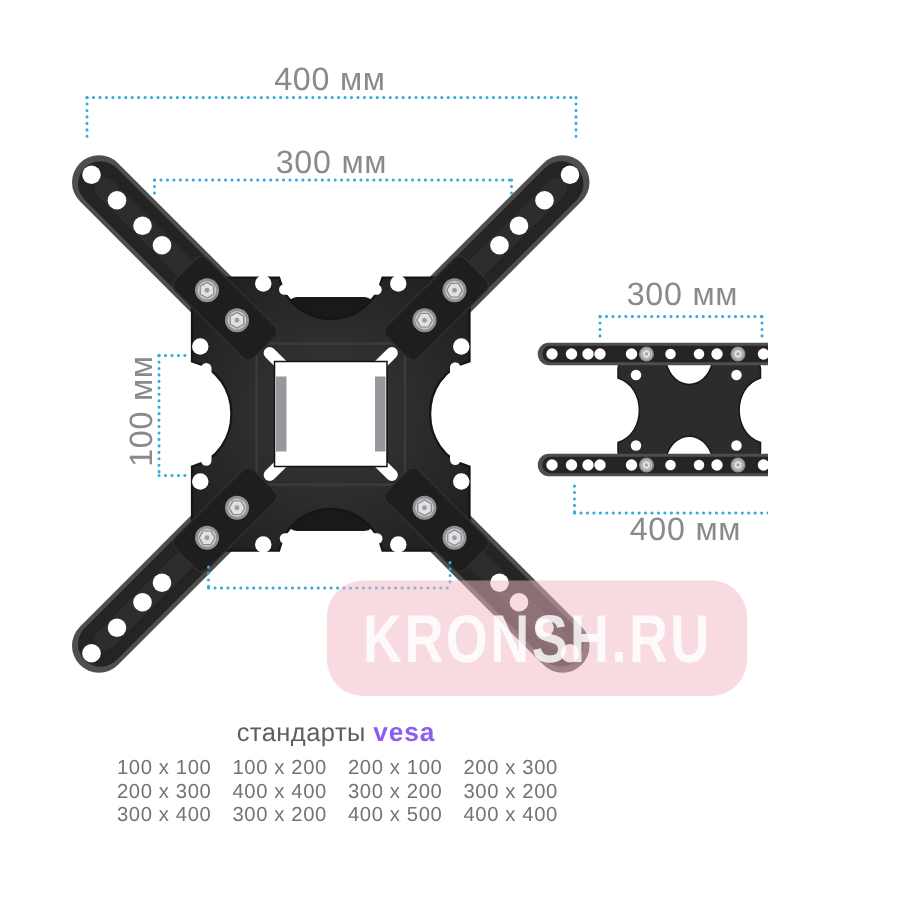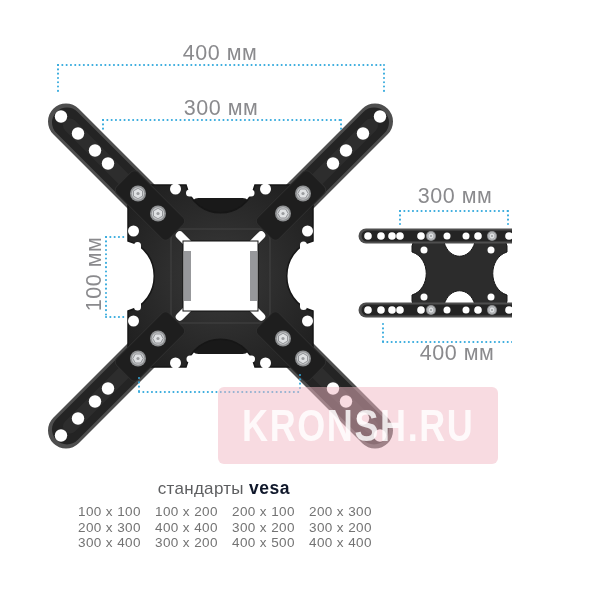--- a/index.html
+++ b/index.html
@@ -3,27 +3,27 @@
 <meta charset="utf-8">
 <style>
   html,body{margin:0;padding:0;background:#fff;}
   .stage{position:relative;width:512px;height:600px;background:#fff;overflow:hidden;
          font-family:"Liberation Sans","DejaVu Sans",sans-serif;}
   .stage svg{position:absolute;left:0;top:0;}
   .dim-label{position:absolute;color:#8a8a8d;font-size:21.5px;letter-spacing:0.5px;
              text-align:center;white-space:nowrap;line-height:22px;}
   .dim-label.vert{transform:rotate(-90deg);transform-origin:center center;}
   .watermark{position:absolute;left:218px;top:387px;width:280px;height:77px;
-             background:rgba(242,183,196,0.5);border-radius:6px;
+             background:rgba(242,183,196,0.5);border-radius:24px;
              display:flex;align-items:center;justify-content:center;}
   .watermark span{color:rgba(255,255,255,0.82);font-size:45px;font-weight:bold;
                   letter-spacing:2px;transform:scaleX(0.8);white-space:nowrap;}
   .vesa-title{position:absolute;left:24px;top:478px;width:400px;text-align:center;
               color:#5d5e60;font-size:17px;letter-spacing:0.3px;}
-  .vesa-title .brand{font-weight:bold;color:#0f172a;font-size:17.5px;margin-left:5px;
+  .vesa-title .brand{font-weight:bold;color:#8b5cf6;font-size:17.5px;margin-left:5px;
                      letter-spacing:0.6px;}
   .vesa-grid{position:absolute;left:78px;top:504px;display:grid;
              grid-template-columns:repeat(4,77px);color:#737373;
              font-size:13.5px;line-height:15.5px;letter-spacing:0.4px;}
 </style>
 </head>
 <body>
 
 <div class="stage">
 

